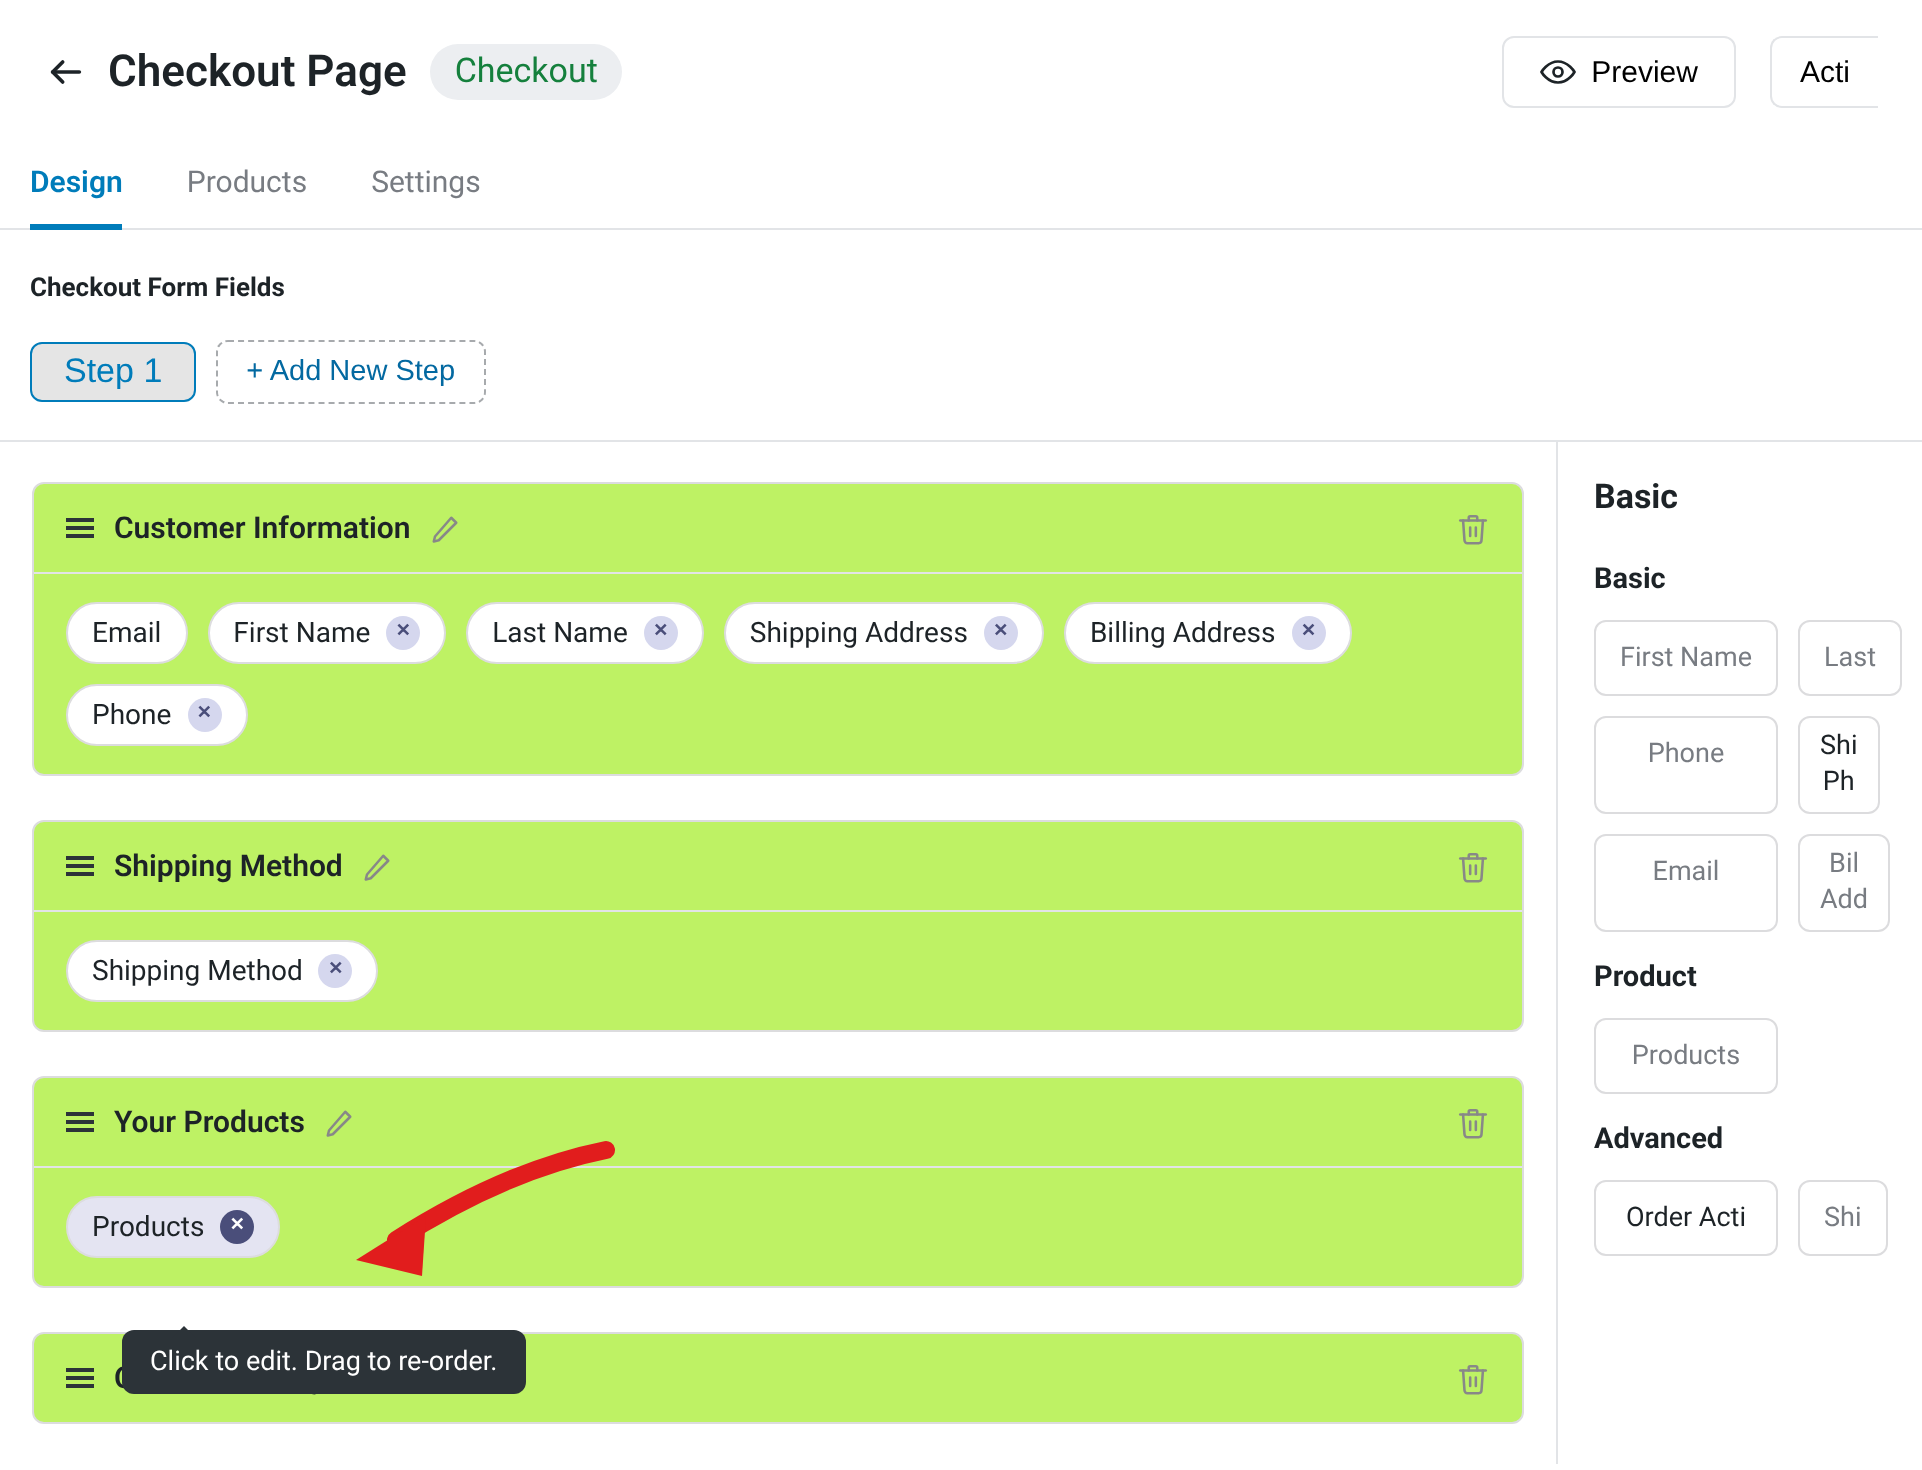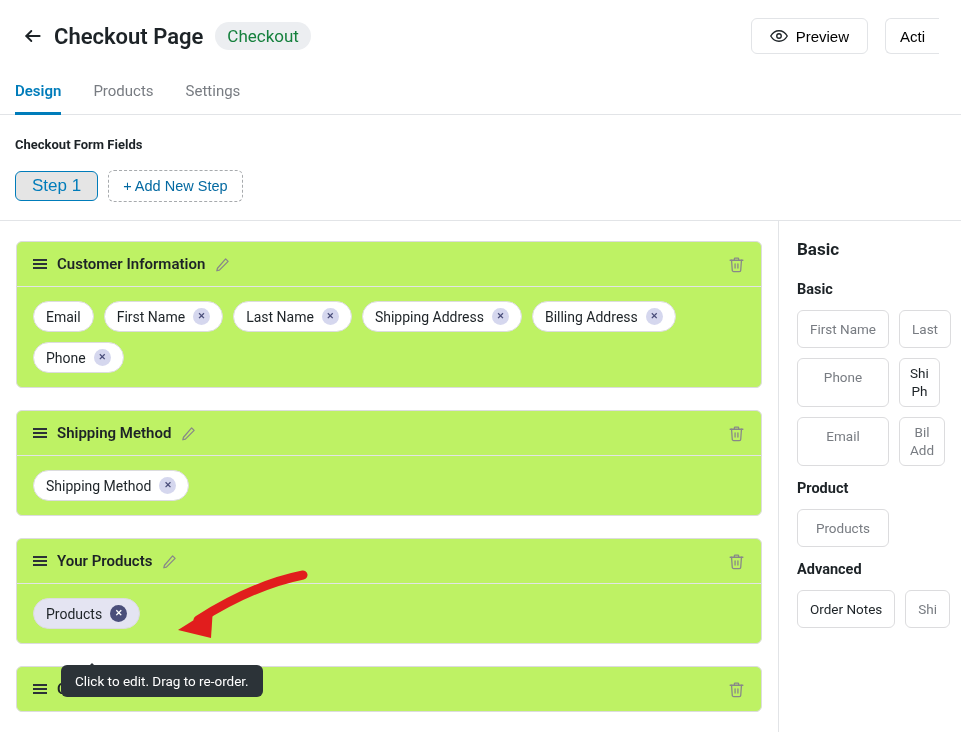--- a/index.html
+++ b/index.html
@@ -261,21 +261,21 @@
 Add</div>
     </div>
 
     <div class="side-group-title">Product</div>
     <div class="side-chip-row">
       <div class="side-chip">Products</div>
     </div>
 
     <div class="side-group-title">Advanced</div>
     <div class="side-chip-row">
-      <div class="side-chip dark">Order Notes</div>
+      <div class="side-chip dark">Order Acti</div>
       <div class="side-chip">Shi</div>
     </div>
   </div>
 </div>
 
 <div class="tooltip">Click to edit. Drag to re-order.</div>
 
 <div class="arrow-annot">
   <svg width="140" height="70" viewBox="0 0 140 70">
     <defs>

